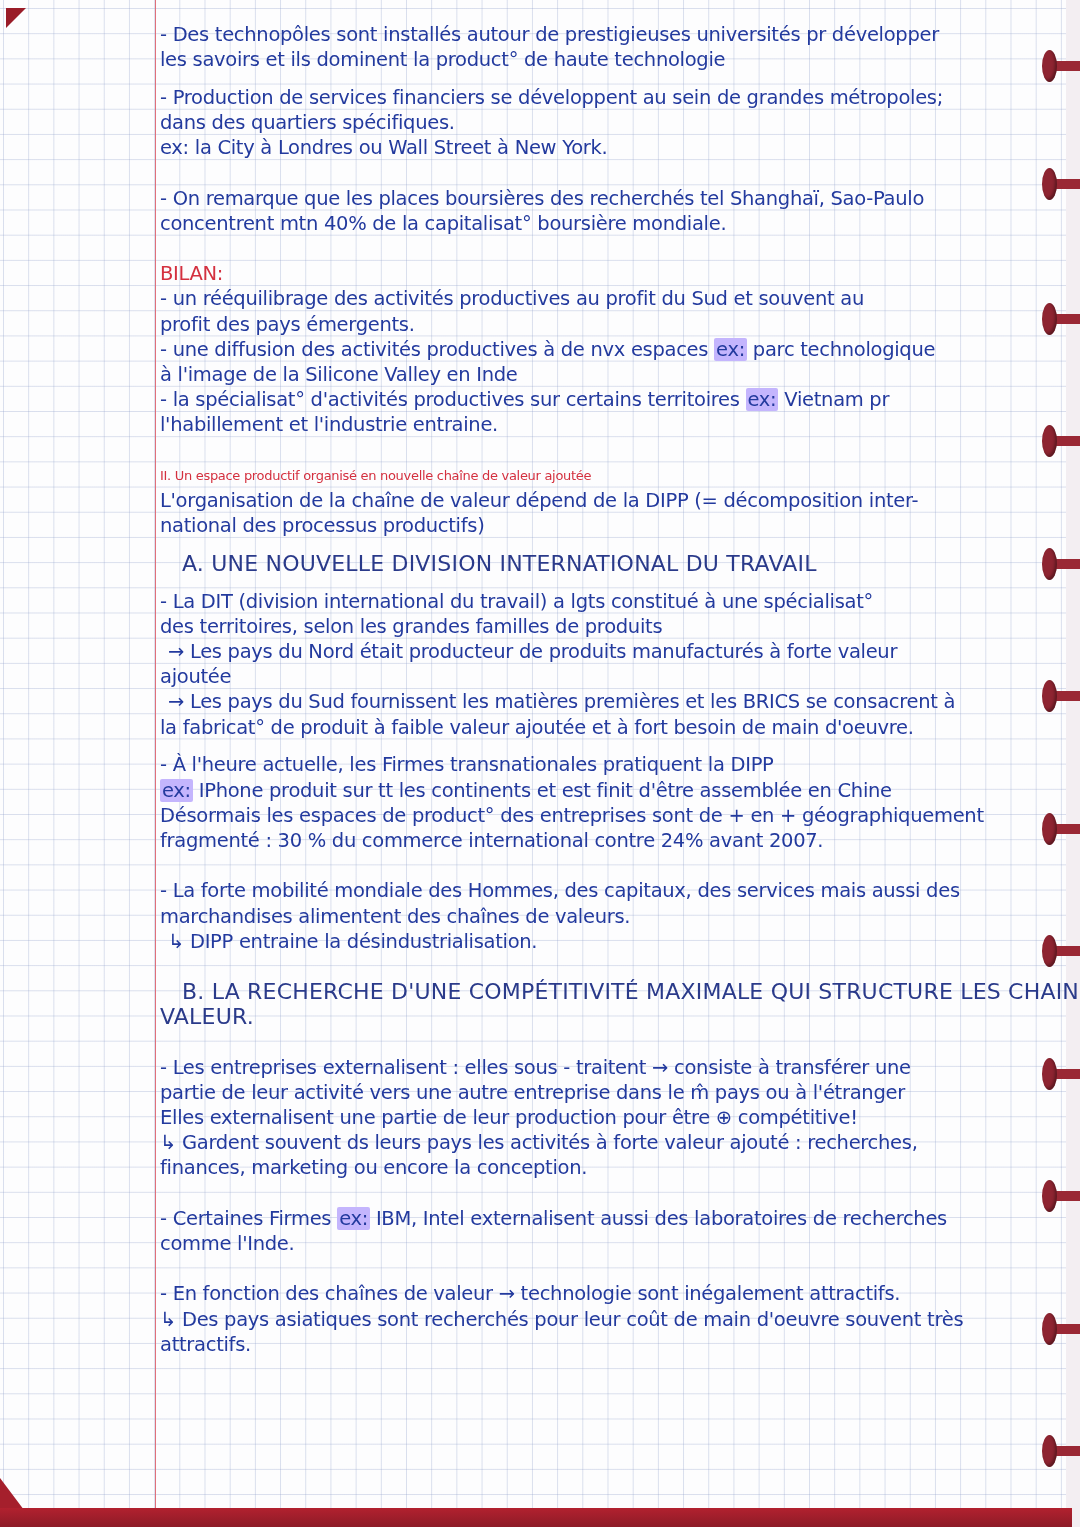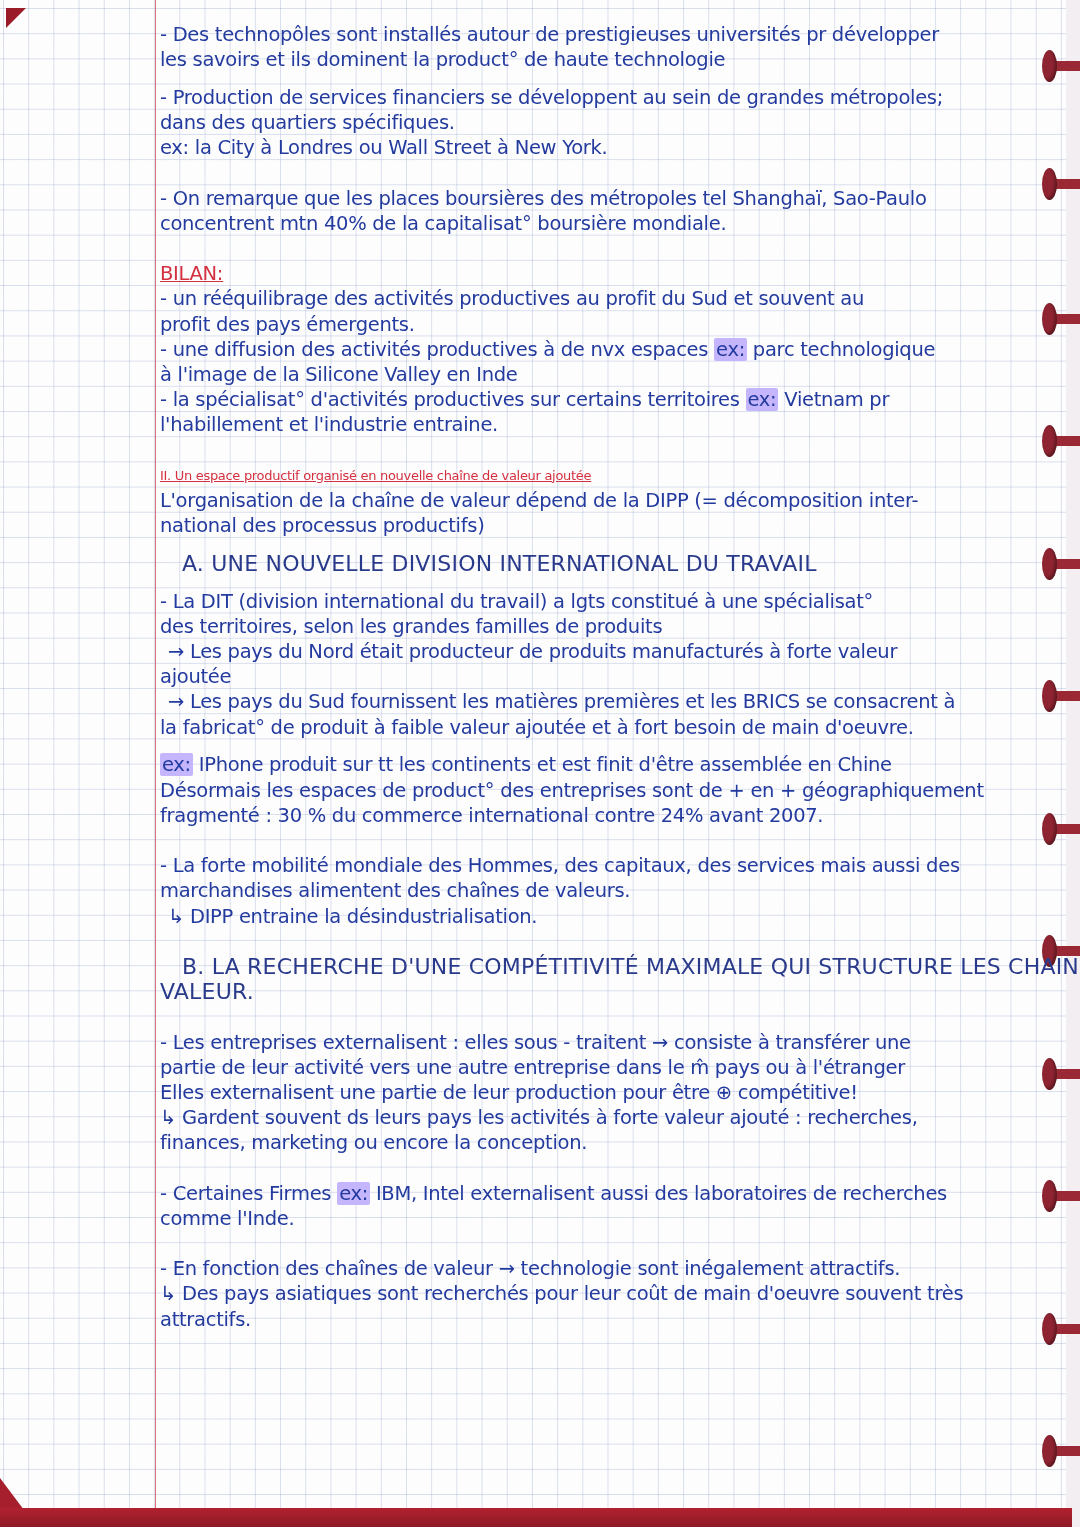--- a/index.html
+++ b/index.html
@@ -55,21 +55,21 @@
   }
   .line { white-space:nowrap; height:25.2px; }
   .gap { height:25.2px; }
   .gap-half { height:12.6px; }
   .red { color:#d4303f; }
   .heading-red { color:#d4303f; font-size:13px; }
   .caps { font-size:22px; letter-spacing:0.2px; padding-left:22px; color:#2a3a8a; }
   .hl {
     background:#c4b5fd; padding:0 2px; border-radius:2px;
   }
-  .ul { text-decoration:underline; text-decoration-color:#d4303f;margin-top:10px; }
+  .ul { text-decoration-color:#d4303f;margin-top:10px; }
   .indent { padding-left:8px; }
 </style>
 </head>
 <body>
 
 <div class="page"></div>
 <div class="corner-tl"></div>
 <div class="corner-bl"></div>
 <div class="bottom-edge"></div>
 <div class="margin-line"></div>
@@ -127,21 +127,21 @@
 
 <div class="content">
 
   <div class="line">- Des technopôles sont installés autour de prestigieuses universités pr développer</div>
   <div class="line">les savoirs  et ils dominent la product° de haute  technologie</div>
   <div class="gap-half"></div>
   <div class="line">- Production de services financiers se développent au sein de grandes métropoles;</div>
   <div class="line">dans des quartiers spécifiques.</div>
   <div class="line">ex: la City à Londres ou  Wall Street à New York.</div>
   <div class="gap"></div>
-  <div class="line">- On remarque que les places boursières des métropoles tel Shanghaï, Sao-Paulo</div>
+  <div class="line">- On remarque que les places boursières des recherchés tel Shanghaï, Sao-Paulo</div>
   <div class="line">concentrent mtn 40%  de la capitalisat° boursière mondiale.</div>
   <div class="gap"></div>
 
   <div class="line red"><span class="ul">BILAN:</span></div>
   <div class="line">- un rééquilibrage des activités productives au profit du Sud et souvent au</div>
   <div class="line">profit des pays émergents.</div>
   <div class="line">
     <span>- une diffusion des activités productives à de nvx espaces</span>
     <span class="hl">ex:</span>
     <span>parc technologique</span>
@@ -161,20 +161,21 @@
   <div class="gap-half"></div>
   <div class="line caps">A. UNE NOUVELLE DIVISION INTERNATIONAL DU TRAVAIL</div>
   <div class="gap-half"></div>
   <div class="line">- La DIT (division international du travail) a lgts constitué à une spécialisat°</div>
   <div class="line">des territoires, selon  les grandes familles de produits</div>
   <div class="line indent">→ Les pays du Nord était producteur de produits manufacturés à forte valeur</div>
   <div class="line">ajoutée</div>
   <div class="line indent">→ Les pays du Sud fournissent les matières premières et les BRICS se consacrent à</div>
   <div class="line">la fabricat° de produit à faible valeur ajoutée  et à fort besoin de main d'oeuvre.</div>
   <div class="gap-half"></div>
+  <div class="line">- À l'heure actuelle, les Firmes transnationales pratiquent la DIPP</div>
   <div class="line">
     <span class="hl">ex:</span><span> IPhone  produit  sur  tt les continents  et est finit  d'être assemblée en Chine</span>
   </div>
   <div class="line">Désormais les espaces de product° des entreprises  sont de + en + géographiquement</div>
   <div class="line">fragmenté : 30 %  du commerce  international  contre 24% avant  2007.</div>
   <div class="gap"></div>
   <div class="line">- La forte mobilité mondiale des Hommes, des capitaux, des services mais aussi des</div>
   <div class="line">marchandises  alimentent  des chaînes de valeurs.</div>
   <div class="line indent">↳ DIPP  entraine  la  désindustrialisation.</div>
   <div class="gap"></div>

